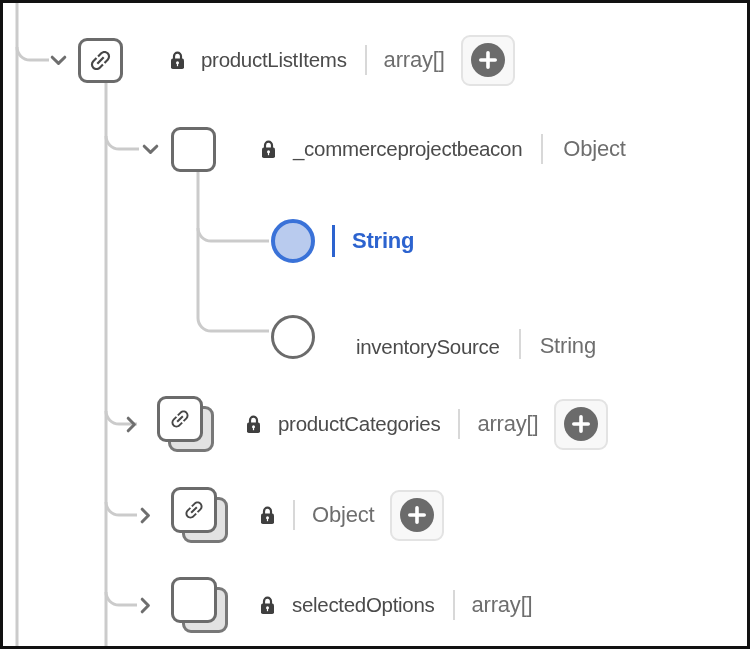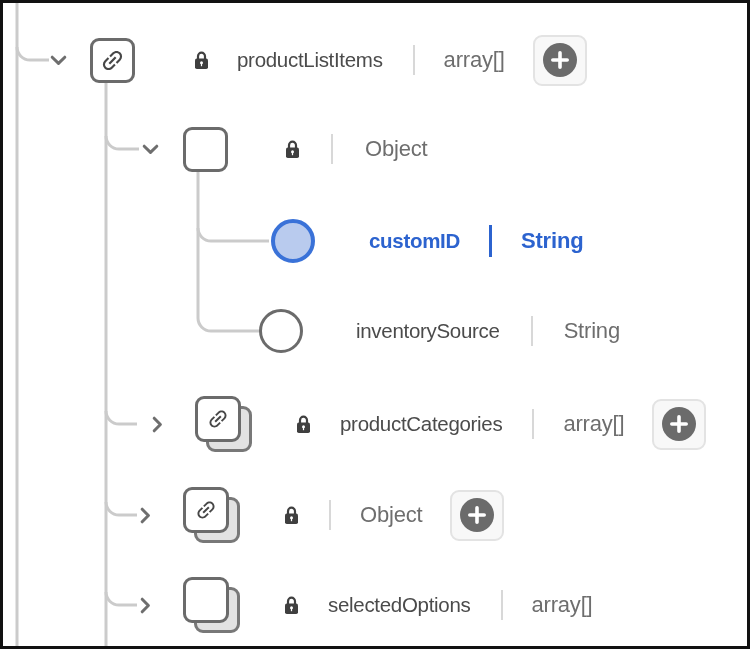--- a/index.html
+++ b/index.html
@@ -17,26 +17,26 @@
     --plus-circle:#6b6b6b;
     --lock:#3f3f3f;
   }
   html,body{margin:0;padding:0;background:#fff;}
   .frame{
     position:relative;width:750px;height:649px;box-sizing:border-box;
     border:3px solid var(--frame-border);background:#fff;overflow:hidden;
     font-family:"Liberation Sans","DejaVu Sans",sans-serif;
   }
   .treelines{position:absolute;left:0;top:0;}
-  .row{position:absolute;display:flex;align-items:center;height:56px;gap:12px;}
+  .row{position:absolute;display:flex;align-items:center;height:56px;}
   .r1{top:29px;left:47px;}
   .r2{top:118px;left:139px;}
   .r3{top:210px;left:268px;}
-  .r4{top:300px;left:256px;}
-  .r5{top:393px;left:149px;}
+  .r4{top:300px;left:268px;align-items:flex-end;}
+  .r5{top:393px;left:123px;}
   .r6{top:484px;left:137px;}
   .r7{top:574px;left:137px;align-items:center;}
 
   .chev{flex:none;display:flex;align-items:center;justify-content:center;cursor:pointer;}
 
   .sq{
     flex:none;width:39px;height:39px;border:3px solid var(--icon-border);
     border-radius:9px;background:#fff;display:flex;align-items:center;justify-content:center;
   }
   .stack{flex:none;position:relative;width:57px;height:56px;}
@@ -155,27 +155,27 @@
         <svg width="17" height="11">
           <use href="#i-chev-down"></use>
         </svg>
       </span>
     <span class="sq ml12"></span>
     <span class="lock ml45">
         <svg width="15" height="19">
           <use href="#i-lock"></use>
         </svg>
       </span>
+    <span class="name ml17">_commerceprojectbeacon</span>
     <span class="vdiv ml19"></span>
     <span class="type ml20">Object</span>
   </div>
 
   <div class="row r3 sel">
     <span class="circle selected"></span>
-    <span class="name ml42">customID</span>
     <span class="vdiv ml17"></span>
     <span class="type ml17">String</span>
   </div>
 
   <div class="row r4">
     <span class="circle"></span>
     <span class="name ml41">inventorySource</span>
     <span class="vdiv ml19"></span>
     <span class="type ml19">String</span>
   </div>

